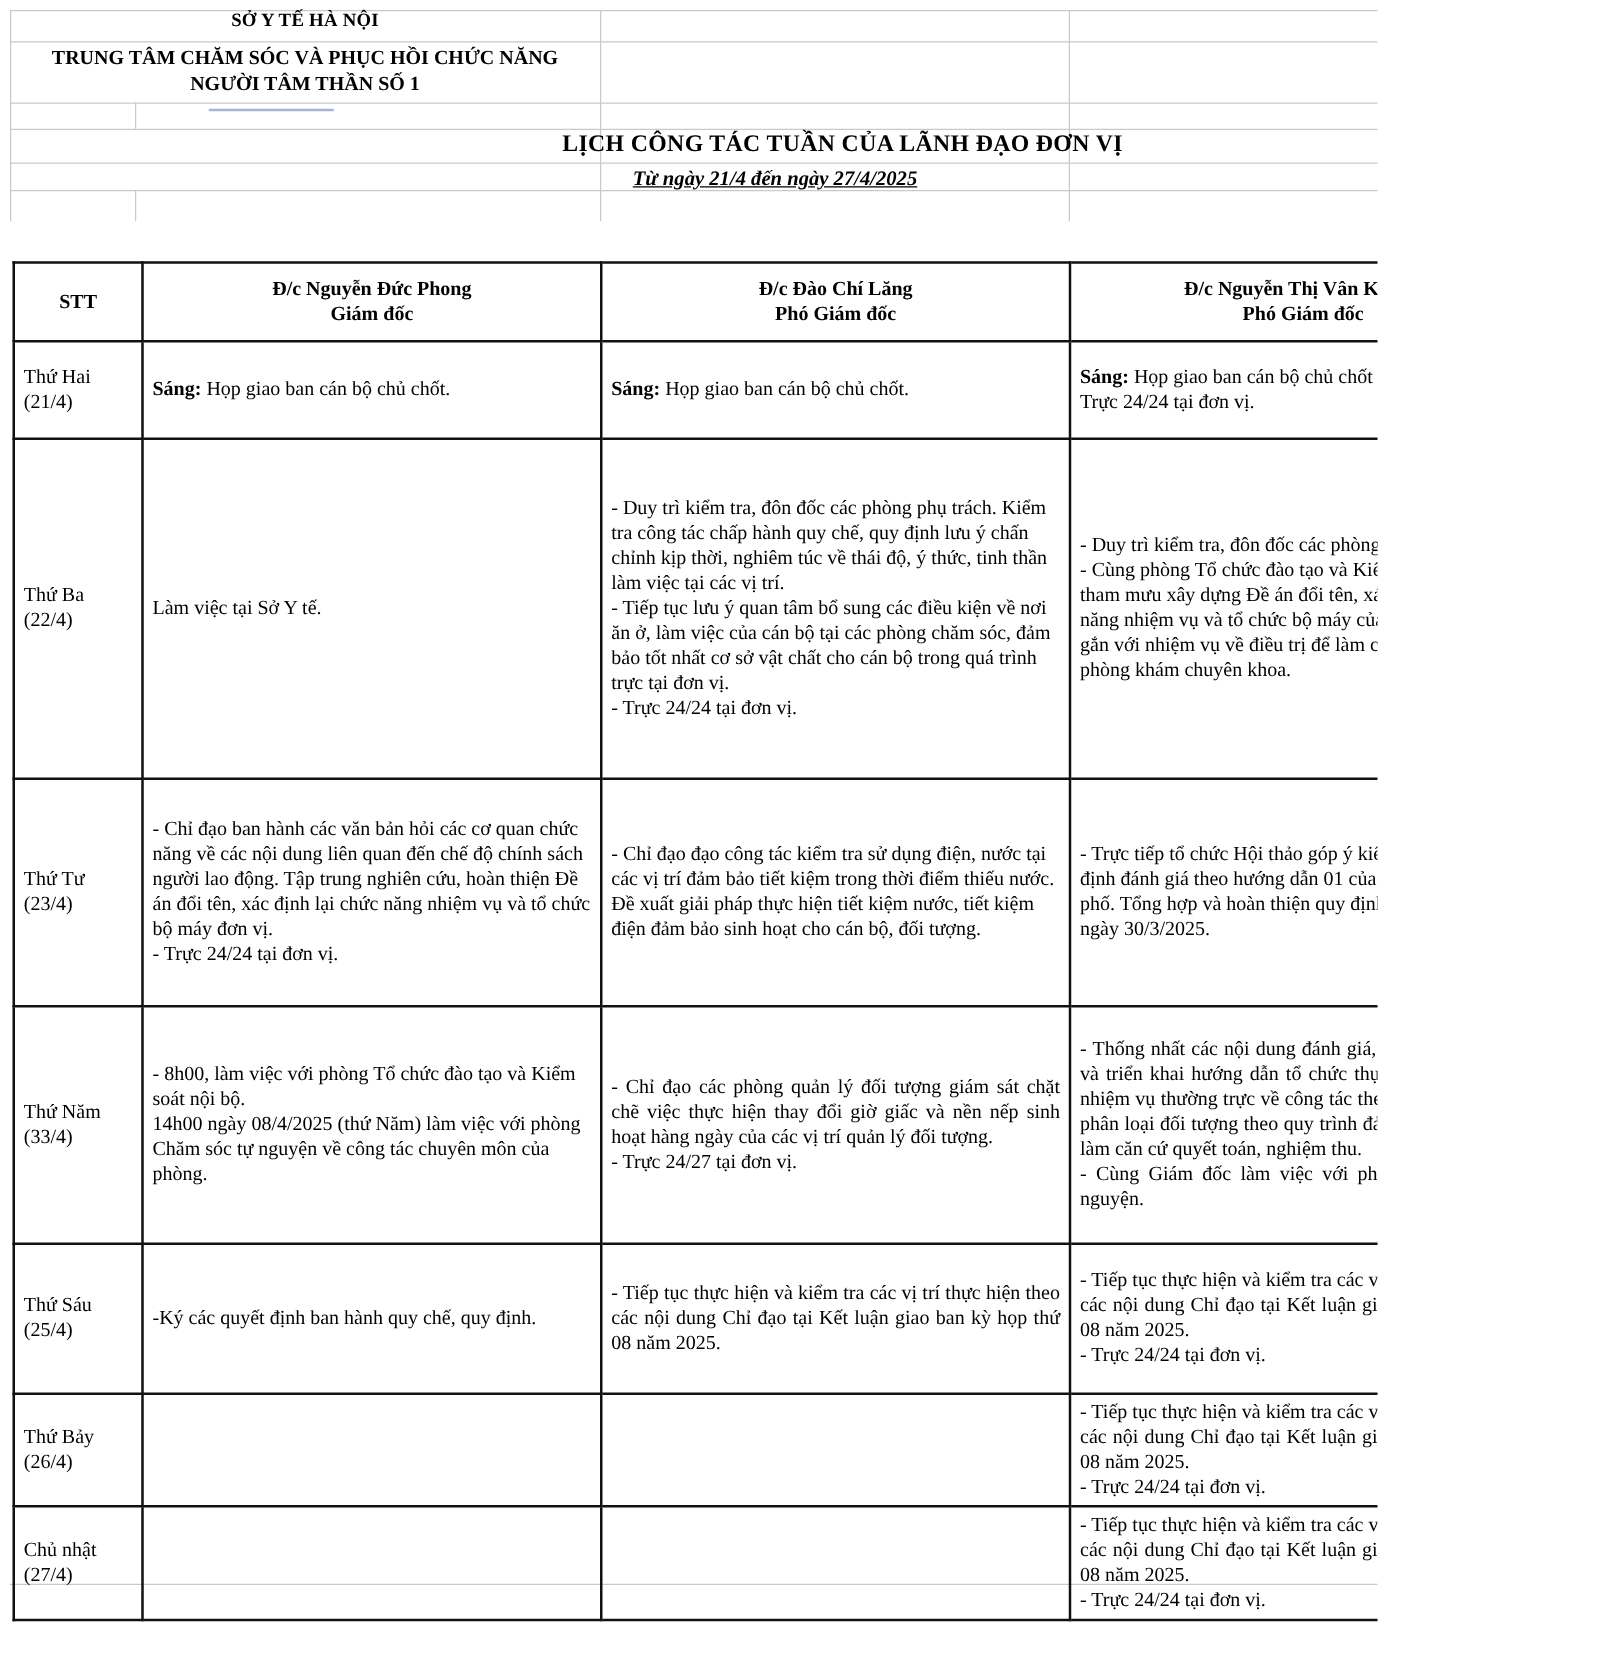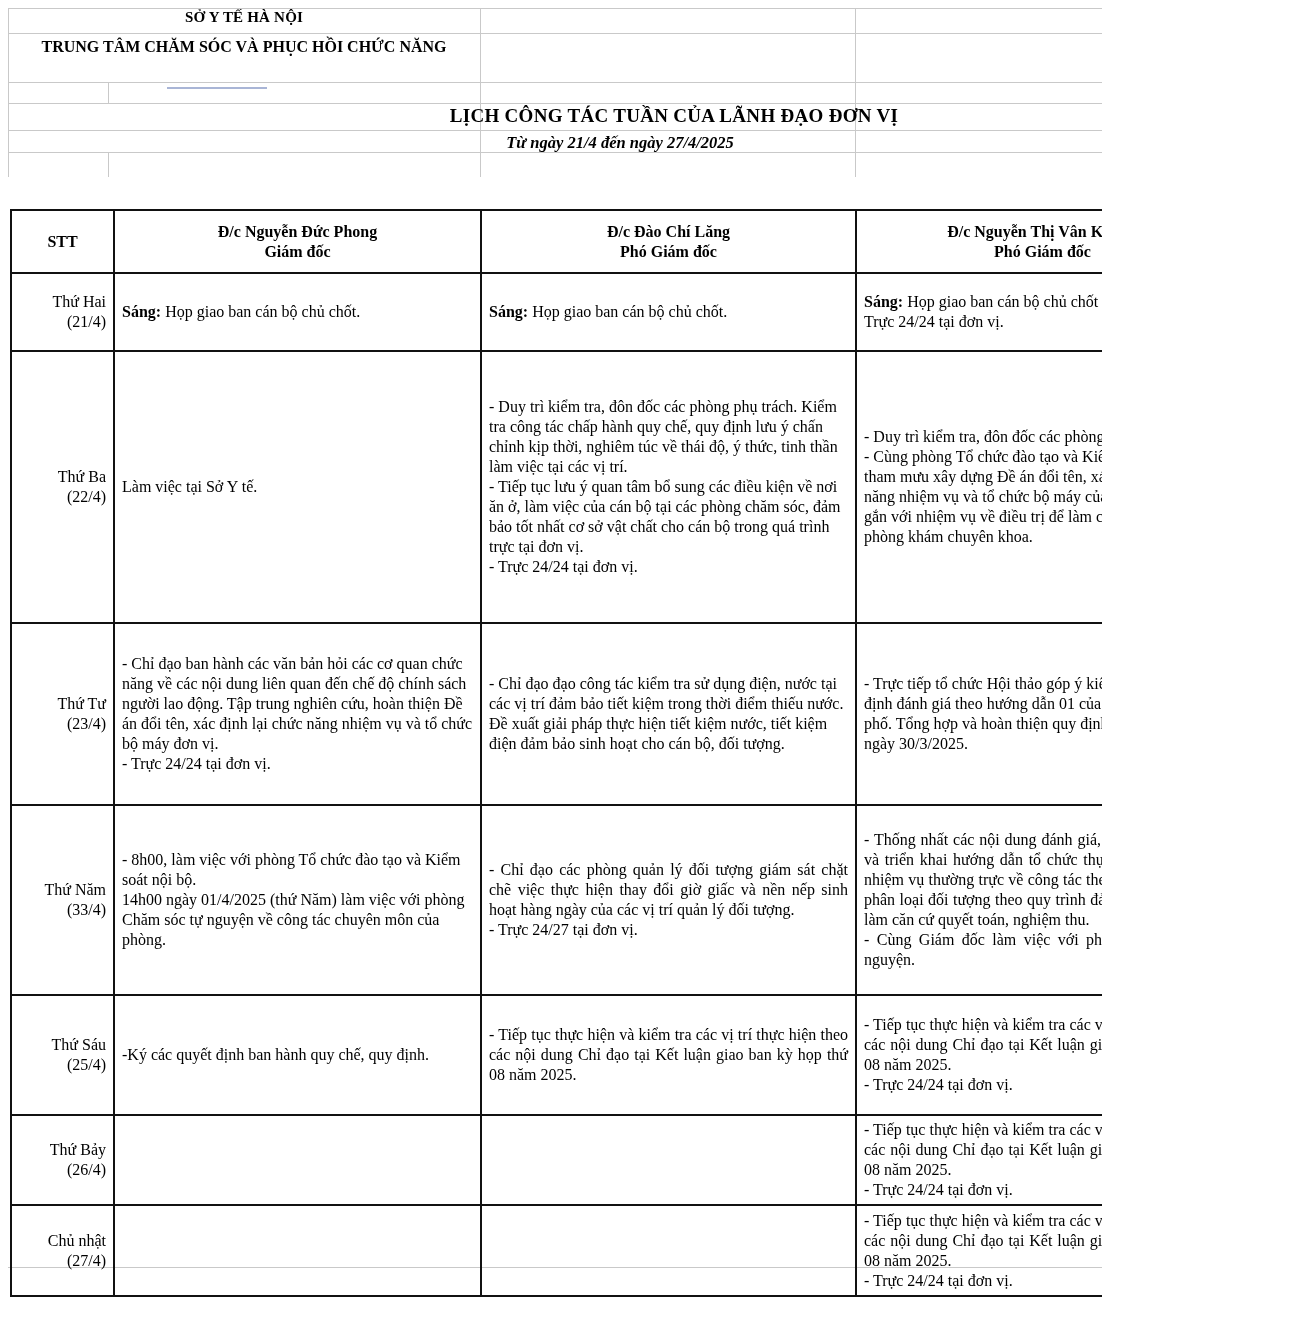--- a/index.html
+++ b/index.html
@@ -13,36 +13,36 @@
 
   
   .gl-h { position: absolute; left: 8px; width: 1274px; height: 1px; background: #c9c9c9; }
   .gl-v { position: absolute; width: 1px; background: #c9c9c9; }
   .rule-blue { position: absolute; height: 2px; background: #a9b5d6; }
 
   .top-text { position: absolute; text-align: center; }
   .org-parent { left: 8px; top: 9px; width: 472px; font-size: 15px; font-weight: bold; letter-spacing: .2px; }
   .org-name { left: 8px; top: 36px; width: 472px; font-size: 16px; font-weight: bold; line-height: 21px; }
   .doc-title { left: 0; top: 105px; width: 1260px; font-size: 19px; font-weight: bold; letter-spacing: .3px; margin-left: 44px; }
-  .doc-subtitle { left: 0; top: 133px; width: 1240px; font-size: 16.5px; font-weight: bold; font-style: italic; }
+  .doc-subtitle { left: 0; top: 133px; width: 1240px; font-size: 16.5px; font-weight: bold; font-style: italic; text-decoration: underline; }
 
   table.main {
     position: absolute; left: 10px; top: 177px;
     width: 1218px; border-collapse: collapse; table-layout: fixed; margin-top: 32px;
   }
   table.main td, table.main th {
     border: 2px solid #111;
     padding: 4px 7px;
     vertical-align: middle;
     font-size: 16px;
     line-height: 20px;
     overflow: hidden;
   }
   th.head { font-weight: bold; text-align: center; font-size: 16.5px; line-height: 22px; }
-  td.day { text-align: right; line-height: 22px; }
+  td.day { text-align: left; line-height: 22px; }
   .multi { white-space: pre-line; }
   td.just { text-align: justify; }
   b.lead { font-weight: bold; }
 </style>
 </head>
 <body>
 
 <div class="sheet">
 
   <div class="gl-h" style="top:8px"></div>
@@ -57,20 +57,21 @@
   <div class="gl-v" style="left:480px; top:8px; height:169px"></div>
   <div class="gl-v" style="left:855px; top:8px; height:169px"></div>
   <div class="gl-v" style="left:1218px;top:8px; height:169px"></div>
   <div class="gl-v" style="left:1281px;top:8px; height:169px"></div>
   <div class="gl-v" style="left:108px; top:82px; height:21px"></div>
   <div class="gl-v" style="left:108px; top:152px; height:25px"></div>
 
   <div class="top-text org-parent">SỞ Y TẾ HÀ NỘI</div>
   <div class="top-text org-name">
     <div>TRUNG TÂM CHĂM SÓC VÀ PHỤC HỒI CHỨC NĂNG</div>
+    <div>NGƯỜI TÂM THẦN SỐ 1</div>
   </div>
   <div class="rule-blue" style="left:167px; top:87px; width:100px"></div>
 
   <div class="top-text doc-title">LỊCH CÔNG TÁC TUẦN CỦA LÃNH ĐẠO ĐƠN VỊ</div>
   <div class="top-text doc-subtitle">Từ ngày 21/4 đến ngày 27/4/2025</div>
 
   <table class="main">
     <colgroup>
       <col style="width:103px">
         <col style="width:367px">
@@ -129,21 +130,21 @@
       <td><span class="multi">- Chỉ đạo đạo công tác kiểm tra sử dụng điện, nước tại các vị trí đảm bảo tiết kiệm trong thời điểm thiếu nước. Đề xuất giải pháp thực hiện tiết kiệm nước, tiết kiệm điện đảm bảo sinh hoạt cho cán bộ, đối tượng.</span></td>
       <td><span class="multi">- Trực tiếp tổ chức Hội thảo góp ý kiến về dự thảo quy định đánh giá theo hướng dẫn 01 của UBND thành phố. Tổng hợp và hoàn thiện quy định trình ký trước ngày 30/3/2025.</span></td>
     </tr>
 
     <tr style="height:190px">
       <td class="day">
         <div>Thứ Năm</div>
         <div>(33/4)</div>
       </td>
       <td><span class="multi">- 8h00, làm việc với phòng Tổ chức đào tạo và Kiểm soát nội bộ.
-14h00 ngày 01/4/2025 (thứ Năm) làm việc với phòng Chăm sóc tự nguyện về công tác chuyên môn của phòng.</span></td>
+14h00 ngày 08/4/2025 (thứ Năm) làm việc với phòng Chăm sóc tự nguyện về công tác chuyên môn của phòng.</span></td>
       <td class="just"><span class="multi">- Chỉ đạo các phòng quản lý đối tượng giám sát chặt chẽ việc thực hiện thay đổi giờ giấc và nền nếp sinh hoạt hàng ngày của các vị trí quản lý đối tượng.
 - Trực 24/27 tại đơn vị.</span></td>
       <td class="just"><span class="multi">- Thống nhất các nội dung đánh giá, trình ký ban hành và triển khai hướng dẫn tổ chức thực hiện. Thực hiện nhiệm vụ thường trực về công tác theo dõi, đánh giá và phân loại đối tượng theo quy trình đảm bảo hàng tháng làm căn cứ quyết toán, nghiệm thu.
 - Cùng Giám đốc làm việc với phòng Chăm sóc tự nguyện.</span></td>
     </tr>
 
     <tr style="height:120px">
       <td class="day">
         <div>Thứ Sáu</div>
         <div>(25/4)</div>

